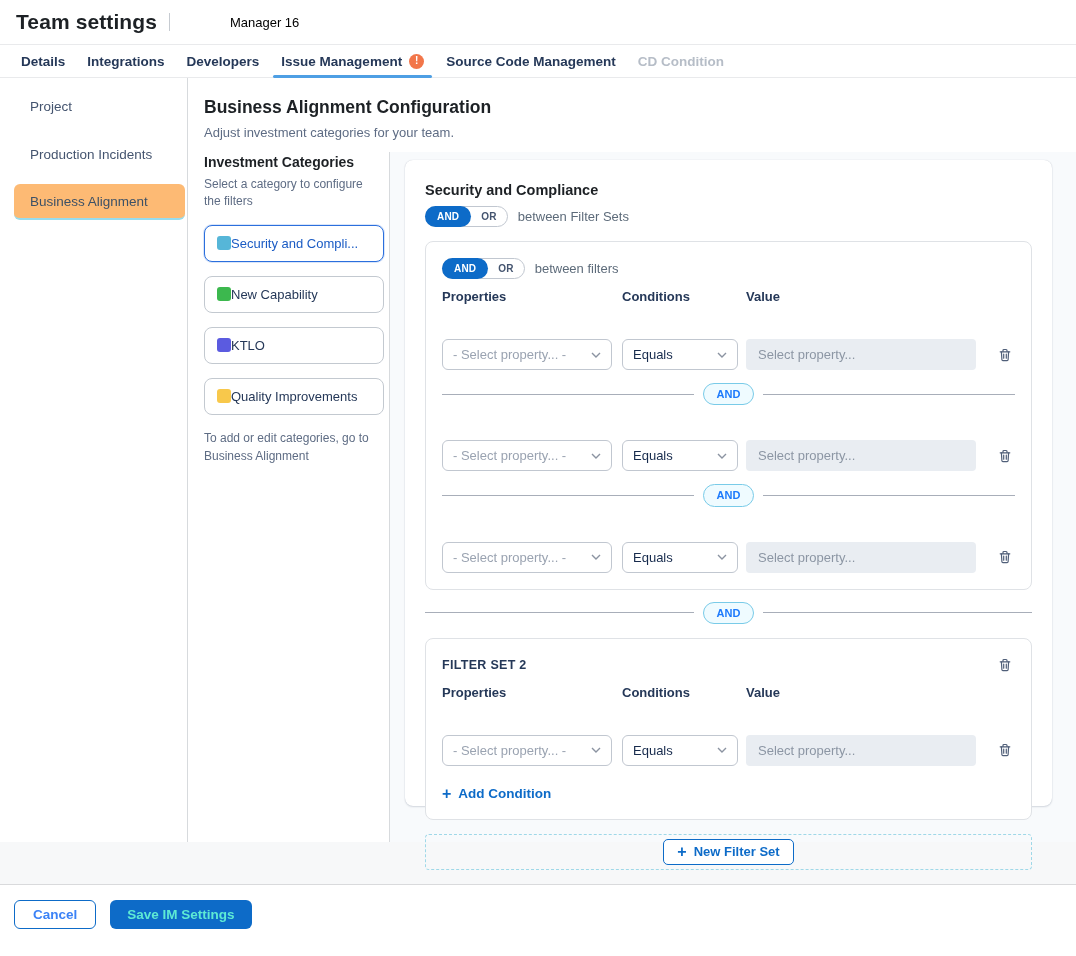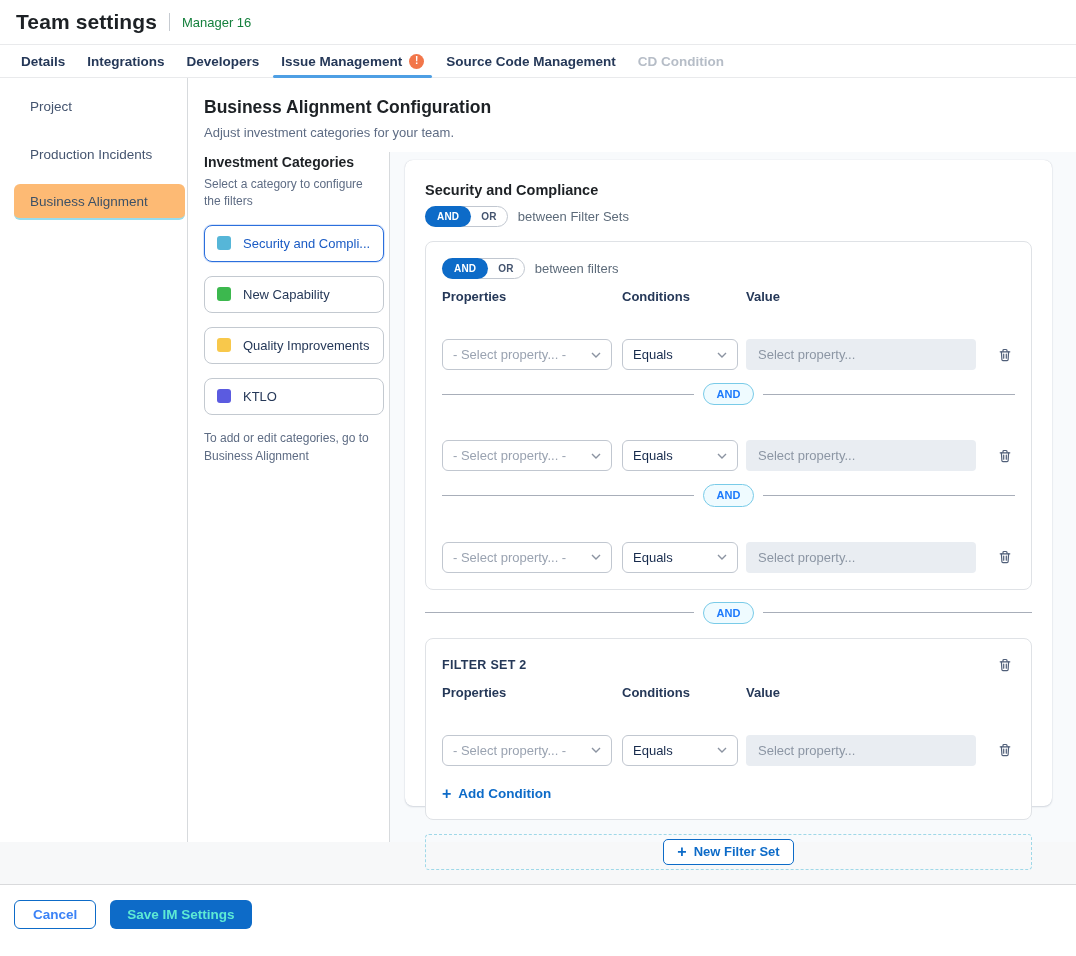--- a/index.html
+++ b/index.html
@@ -2,21 +2,21 @@
 <html><head>
 <meta charset="utf-8">
 <style>
   html,body{margin:0;padding:0;background:#fff;}
   .app{width:1076px;height:956px;background:#fff;font-family:"Liberation Sans",sans-serif;color:#172b4d;overflow:hidden;position:relative;}
 
   
   .hdr{height:45px;display:flex;align-items:center;padding:0 16px;border-bottom:1px solid #e9eaec;box-sizing:border-box;}
   .hdr h1{font-size:21px;font-weight:700;color:#1d2125;margin:0;letter-spacing:.1px;}
   .hdr-div{width:1px;height:18px;background:#c6cbd1;margin:0 12px;}
-  .hdr-sub{font-size:13px;color:#15803d;}
+  .hdr-sub{font-size:13px;color:#000000;margin-left:48px;}
 
   
   .tabs{height:33px;display:flex;align-items:stretch;padding:0 10px;border-bottom:1px solid #e9eaec;box-sizing:border-box;}
   .tab{display:flex;align-items:center;gap:7px;padding:0 11px;font-size:13.5px;font-weight:600;color:#253858;cursor:pointer;position:relative;white-space:nowrap;}
   .tab.active::after{content:"";position:absolute;left:3px;right:3px;bottom:-1px;height:3px;background:#4e9fe4;border-radius:2px;}
   .tab.disabled{color:#b6bdc7;}
   .badge{width:15px;height:15px;border-radius:50%;background:#f2764a;color:#fff;font-size:10px;font-weight:700;display:flex;align-items:center;justify-content:center;line-height:1;}
 
   
   .main{display:flex;height:764px;box-sizing:border-box;}
@@ -26,21 +26,21 @@
 
   .content{flex:1;display:flex;flex-direction:column;min-width:0;}
   .content-head{padding:19px 16px 12px 16px;}
   .content-head h2{font-size:17.5px;margin:0 0 7px;font-weight:700;color:#1d2125;}
   .content-head p{margin:0;font-size:13px;color:#5e6c84;}
 
   .cols{flex:1;display:flex;min-height:0;}
   .cat-col{width:202px;flex:none;border-right:1px solid #d7dadd;padding:2px 10px 0 16px;box-sizing:border-box;}
   .cat-col h3{font-size:14px;font-weight:700;margin:0 0 6px;color:#1d2125;}
   .hint{font-size:12px;color:#5e6c84;margin:0 0 14px;line-height:1.45;max-width:175px;}
-  .cat{display:flex;align-items:center;gap:12px;width:180px;height:37px;margin:0 0 14px;background:#fff;border:1px solid #c3c9d0;border-radius:8px;padding:0 12px;font-size:13px;color:#253858;font-family:inherit;cursor:pointer;box-sizing:border-box;white-space:nowrap;}
+  .cat{display:flex;align-items:center;width:180px;height:37px;margin:0 0 14px;background:#fff;border:1px solid #c3c9d0;border-radius:8px;padding:0 12px;font-size:13px;color:#253858;font-family:inherit;cursor:pointer;box-sizing:border-box;white-space:nowrap;}
   .cat.selected{border:1px solid #2b6fdd;color:#1a5bc4;box-shadow:0 0 0 1px rgba(43,111,221,.18);}
   .sw{width:14px;height:14px;border-radius:3px;flex:none;}
   .cat-foot{font-size:12px;color:#5e6c84;line-height:1.5;margin:2px 0 0;max-width:180px;}
 
   .config-area{flex:1;background:#f8fafc;padding:8px 24px 0 15px;box-sizing:border-box;min-width:0;}
   .card{background:#fff;border-radius:8px;box-shadow:0 1px 2px rgba(9,30,66,.14),0 0 1px rgba(9,30,66,.20);padding:22px 20px 24px;box-sizing:border-box;height:646px;}
   .card-title{margin:0 0 8px;font-size:14.5px;font-weight:700;color:#1d2125;}
 
   .toggle-row{display:flex;align-items:center;}
   .toggle{display:inline-flex;align-items:center;border:1px solid #c1c7d0;border-radius:999px;background:#fff;height:21px;box-sizing:border-box;cursor:pointer;}
@@ -135,26 +135,26 @@
 
           <button class="cat selected">
             <span class="sw" style="background: rgb(86, 182, 216);"></span>
             <span>Security and Compli...</span>
           </button>
           <button class="cat">
             <span class="sw" style="background: rgb(60, 184, 78);"></span>
             <span>New Capability</span>
           </button>
           <button class="cat">
+            <span class="sw" style="background: rgb(91, 91, 224);"></span>
+            <span>KTLO</span>
+          </button>
+          <button class="cat">
             <span class="sw" style="background: rgb(248, 200, 75);"></span>
             <span>Quality Improvements</span>
-          </button>
-          <button class="cat">
-            <span class="sw" style="background: rgb(91, 91, 224);"></span>
-            <span>KTLO</span>
           </button>
 
           <p class="cat-foot">To add or edit categories, go to Business Alignment</p>
         </div>
 
         <div class="config-area">
           <div class="card">
             <h3 class="card-title">Security and Compliance</h3>
 
             <div class="toggle-row">

